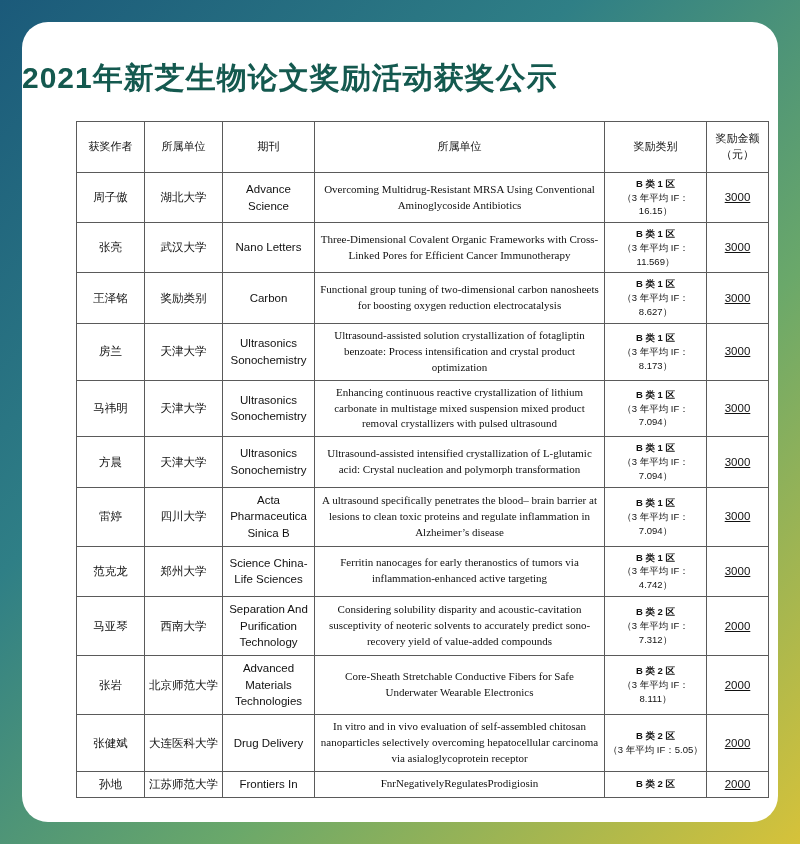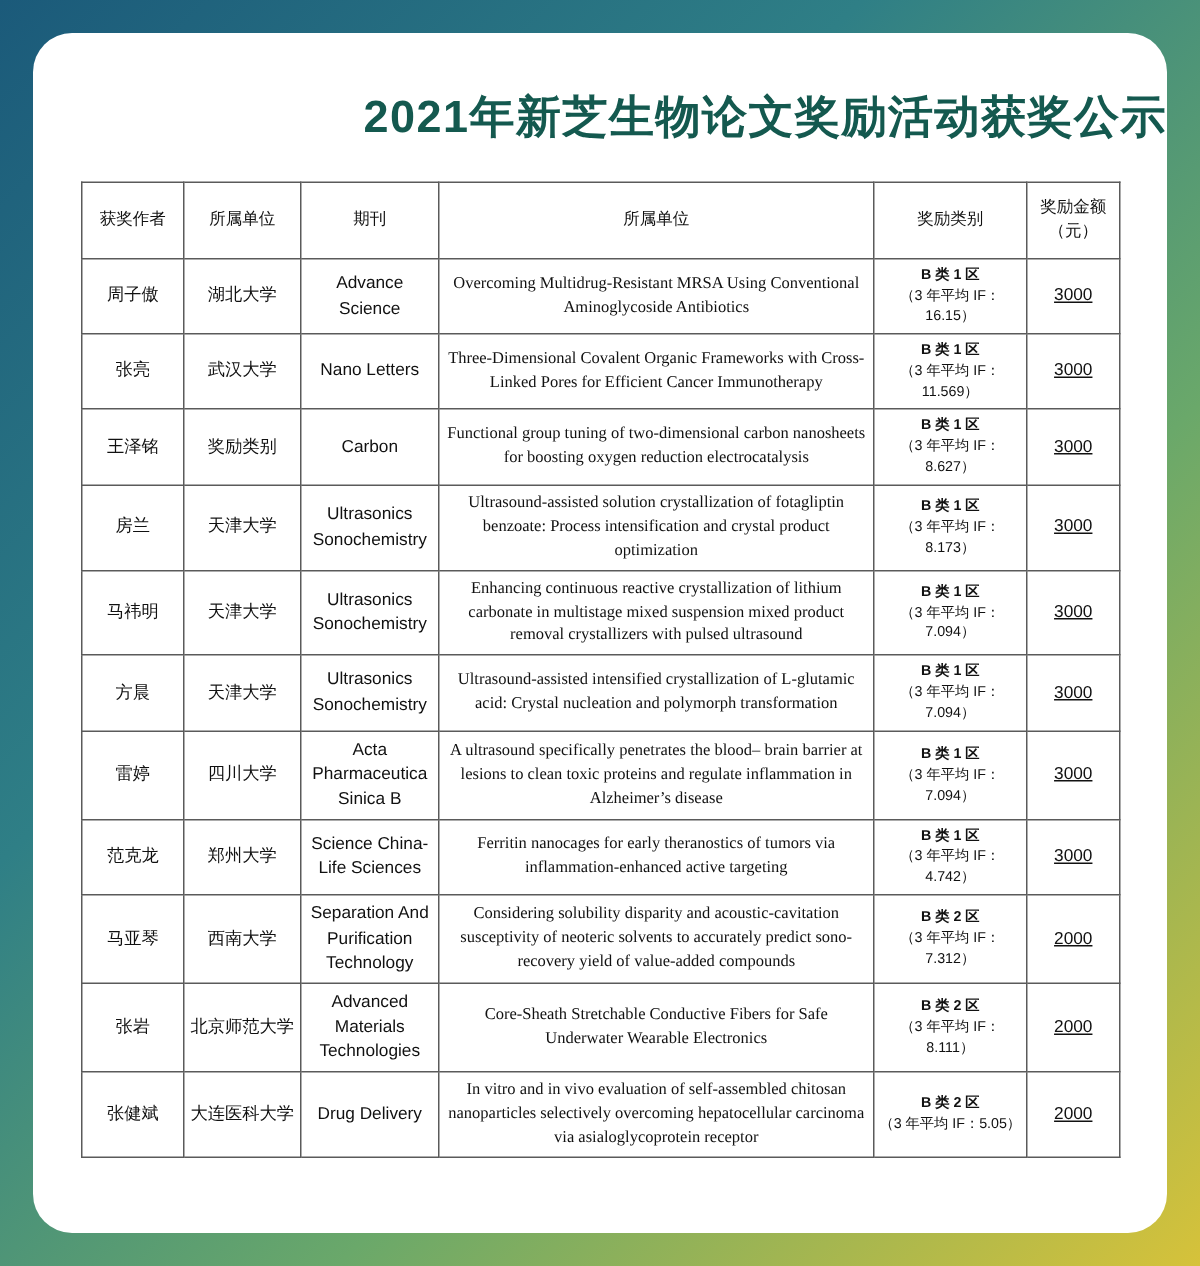--- a/index.html
+++ b/index.html
@@ -18,31 +18,32 @@
     left: 22px;
     top: 22px;
     width: 756px;
     height: 800px;
     background: #ffffff;
     border-radius: 26px;
     box-sizing: border-box;
     padding: 0;
   }
   .title {
-    text-align: right;
+    text-align: left;
     font-size: 30px;
     font-weight: bold;
     color: #14594f;
     letter-spacing: 1px;
     margin-top: 36px;
     margin-bottom: 22px;
     font-family: "Liberation Sans", sans-serif;
   }
   .table-wrap {
     padding: 0 32px;
+    margin-left: 22px;
   }
   table.award {
     border-collapse: collapse;
     width: 692px;
     table-layout: fixed;
     font-size: 11px;
     color: #111;
   }
   table.award th, table.award td {
     border: 1px solid #5a5a5a;
@@ -231,17 +232,27 @@
             <td class="author">张健斌</td>
             <td class="unit">大连医科大学</td>
             <td class="journal">Drug Delivery</td>
             <td class="paper">In vitro and in vivo evaluation of self-assembled chitosan nanoparticles selectively overcoming hepatocellular carcinoma via asialoglycoprotein receptor</td>
             <td class="type">
               <span class="t1">B 类 2 区</span>
               <span class="t2">（3 年平均 IF：5.05）</span>
             </td>
             <td class="amount">2000</td>
           </tr>
+          <tr>
+            <td class="author">孙地</td>
+            <td class="unit">江苏师范大学</td>
+            <td class="journal">Frontiers In</td>
+            <td class="paper">FnrNegativelyRegulatesProdigiosin</td>
+            <td class="type">
+              <span class="t1">B 类 2 区</span>
+            </td>
+            <td class="amount">2000</td>
+          </tr>
         </tbody>
     </table>
   </div>
 
 </div>
 
 </body></html>

